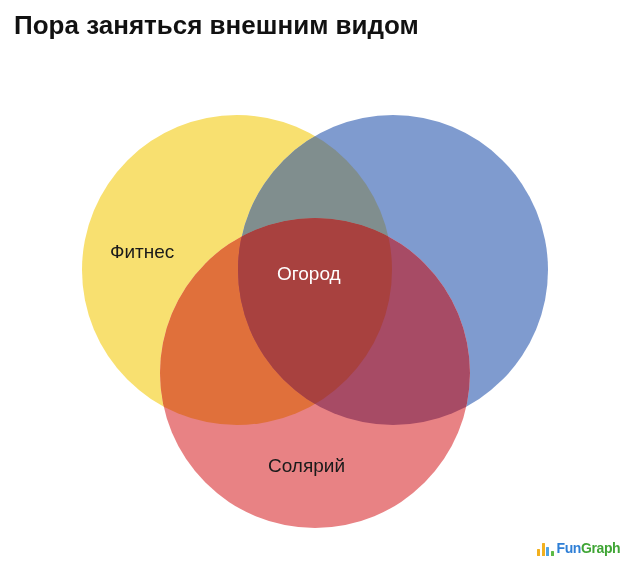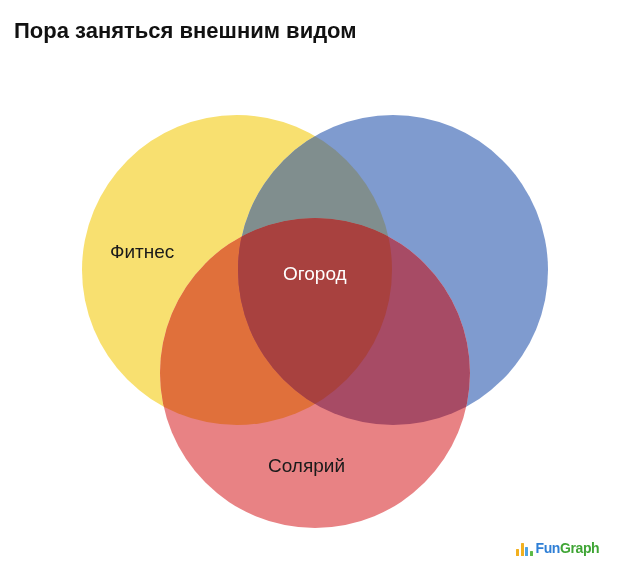--- a/index.html
+++ b/index.html
@@ -19,22 +19,22 @@
     position: relative;
     width: 640px;
     height: 565px;
     background: #ffffff;
   }
 
   
   #chart-title {
     position: absolute;
     left: 14px;
-    top: 14px;
-    font-size: 22px;
+    top: 8px;
+    font-size: 26px;
     font-weight: bold;
     color: #111111;
     letter-spacing: 0px;
     white-space: nowrap;
     line-height: 34px;
   }
 
   
   #venn-wrap {
     position: absolute;
@@ -52,29 +52,29 @@
     position: absolute;
     font-size: 19px;
     color: #1a1a1a;
     white-space: nowrap;
     line-height: 22px;
   }
   #label-set-a { left: 110px; top: 241px; }
   #label-set-b { left: 398px; top: 219px; }
   #label-set-c { left: 268px; top: 455px; }
   #label-center {
-    left: 283px;
+    left: 277px;
     top: 263px;
     color: #ffffff;
   }
 
   
   #watermark {
     position: absolute;
-    left: 516px;
+    left: 537px;
     top: 536px;
     display: flex;
     align-items: flex-end;
     gap: 3px;
     height: 20px;
     text-align: center;
   }
   #watermark-bars {
     display: flex;
     align-items: flex-end;

